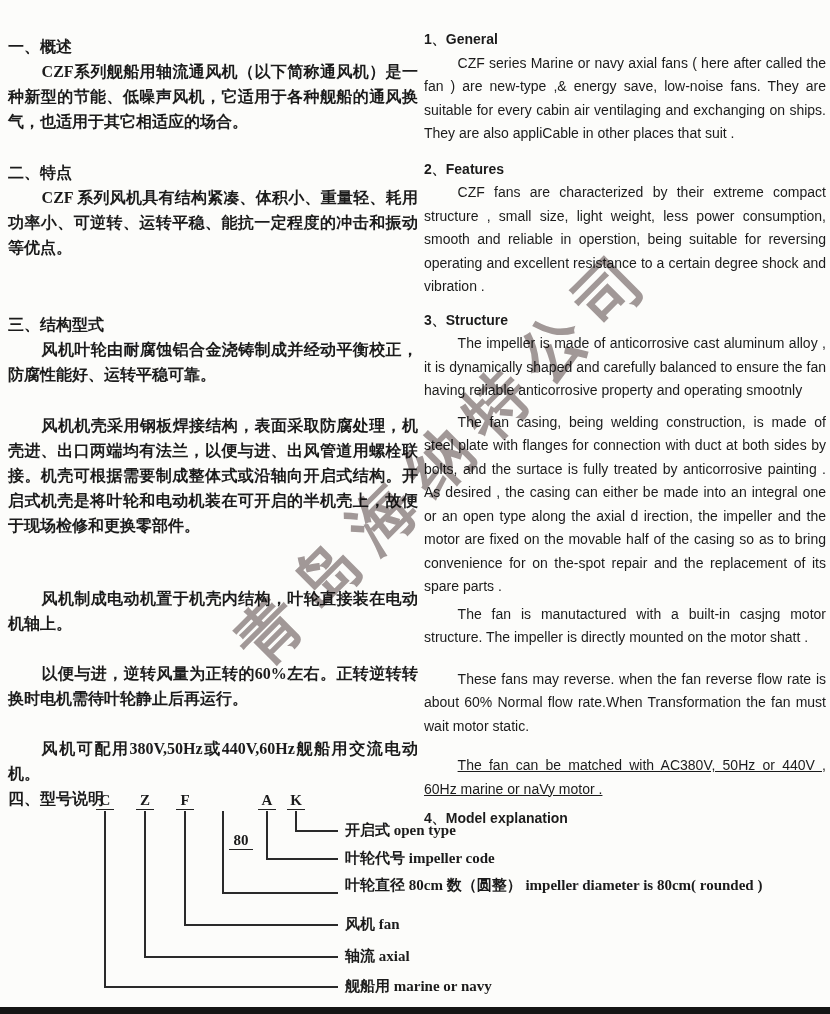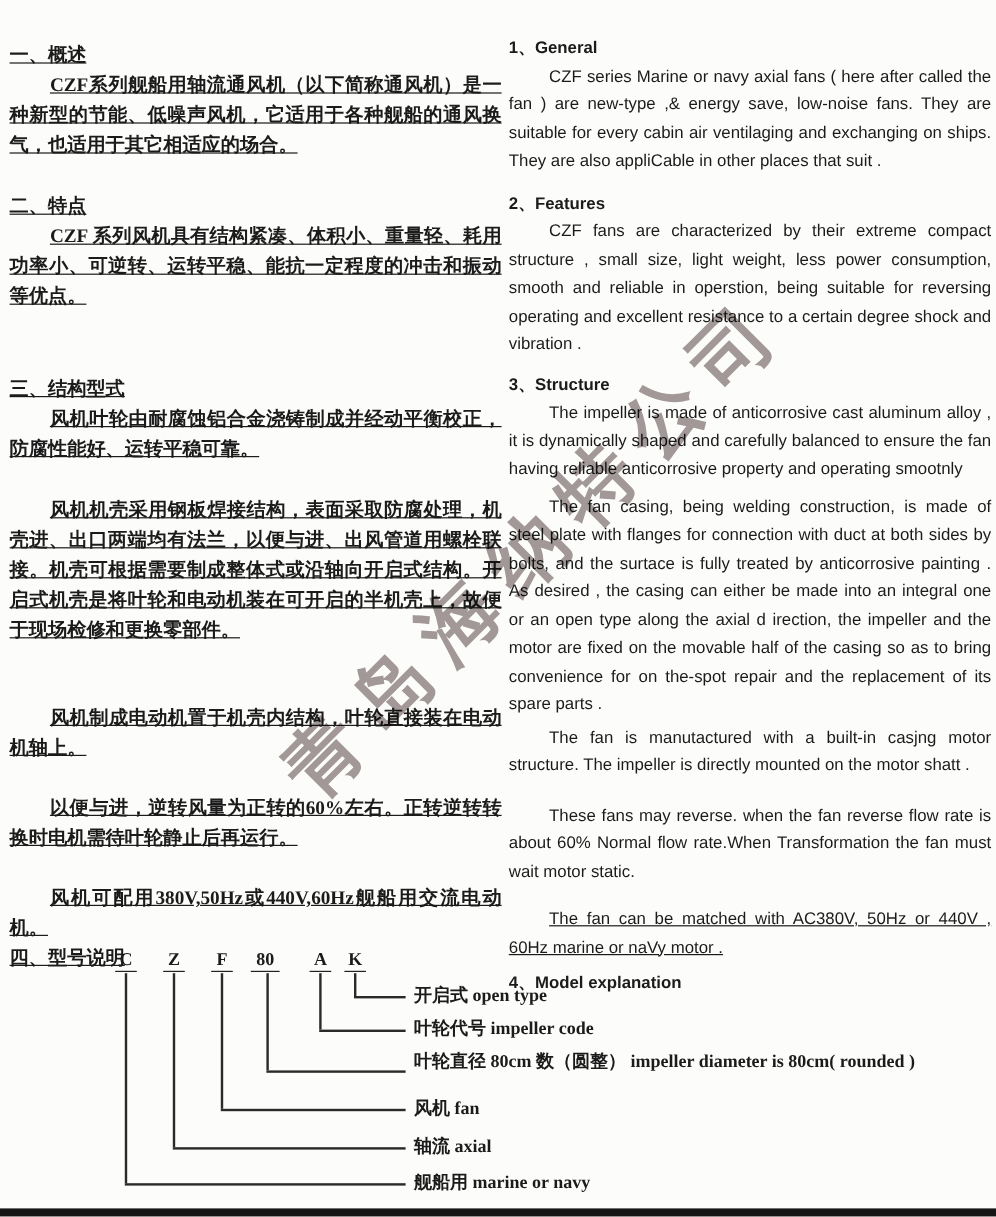--- a/index.html
+++ b/index.html
@@ -8,21 +8,20 @@
     background:#fcfcfa; overflow:hidden;
     color:#1b1b1b;
     font-family:"Liberation Serif", serif;
   }
 
   
   .col-left {
     position:absolute; left:8px; top:34px; width:410px;
     font-size:16px; line-height:25px; font-weight:bold;
     text-align:justify;
-    text-decoration:underline;
   }
   .col-right {
     position:absolute; left:424px; top:28px; width:402px;
     font-family:"Liberation Sans", sans-serif;
     font-size:14px; line-height:23.5px;
     text-align:justify;
   }
   .col-left p, .col-right p, .col-left h3, .col-right h3 { margin:0; padding:0; }
 
   .zh-heading { font-size:16px; font-weight:bold; line-height:25px; }
@@ -51,21 +50,21 @@
   .diagram { position:absolute; left:0; top:0; width:830px; height:1014px; pointer-events:none; }
   .dg-code {
     position:absolute; top:791px; height:18px;
     border-bottom:1.5px solid #222;
     font-family:"Liberation Serif", serif; font-size:15px; font-weight:600;
     text-align:center; line-height:18px;
   }
   .dg-c0 { left:96px;  width:18px; }
   .dg-c1 { left:136px; width:18px; }
   .dg-c2 { left:176px; width:18px; }
-  .dg-c3 { left:209px; width:24px; }
+  .dg-c3 { left:229px; width:24px;margin-top:40px; }
   .dg-c4 { left:258px; width:18px; }
   .dg-c5 { left:287px; width:18px; }
 
   .dg-v { position:absolute; width:1.5px; background:#2a2a2a; top:811px; }
   .dg-v0 { left:104px; height:175px; }
   .dg-v1 { left:144px; height:145px; }
   .dg-v2 { left:184px; height:113px; }
   .dg-v3 { left:222px; height:81px;  }
   .dg-v4 { left:266px; height:47px;  }
   .dg-v5 { left:295px; height:19px;  }

